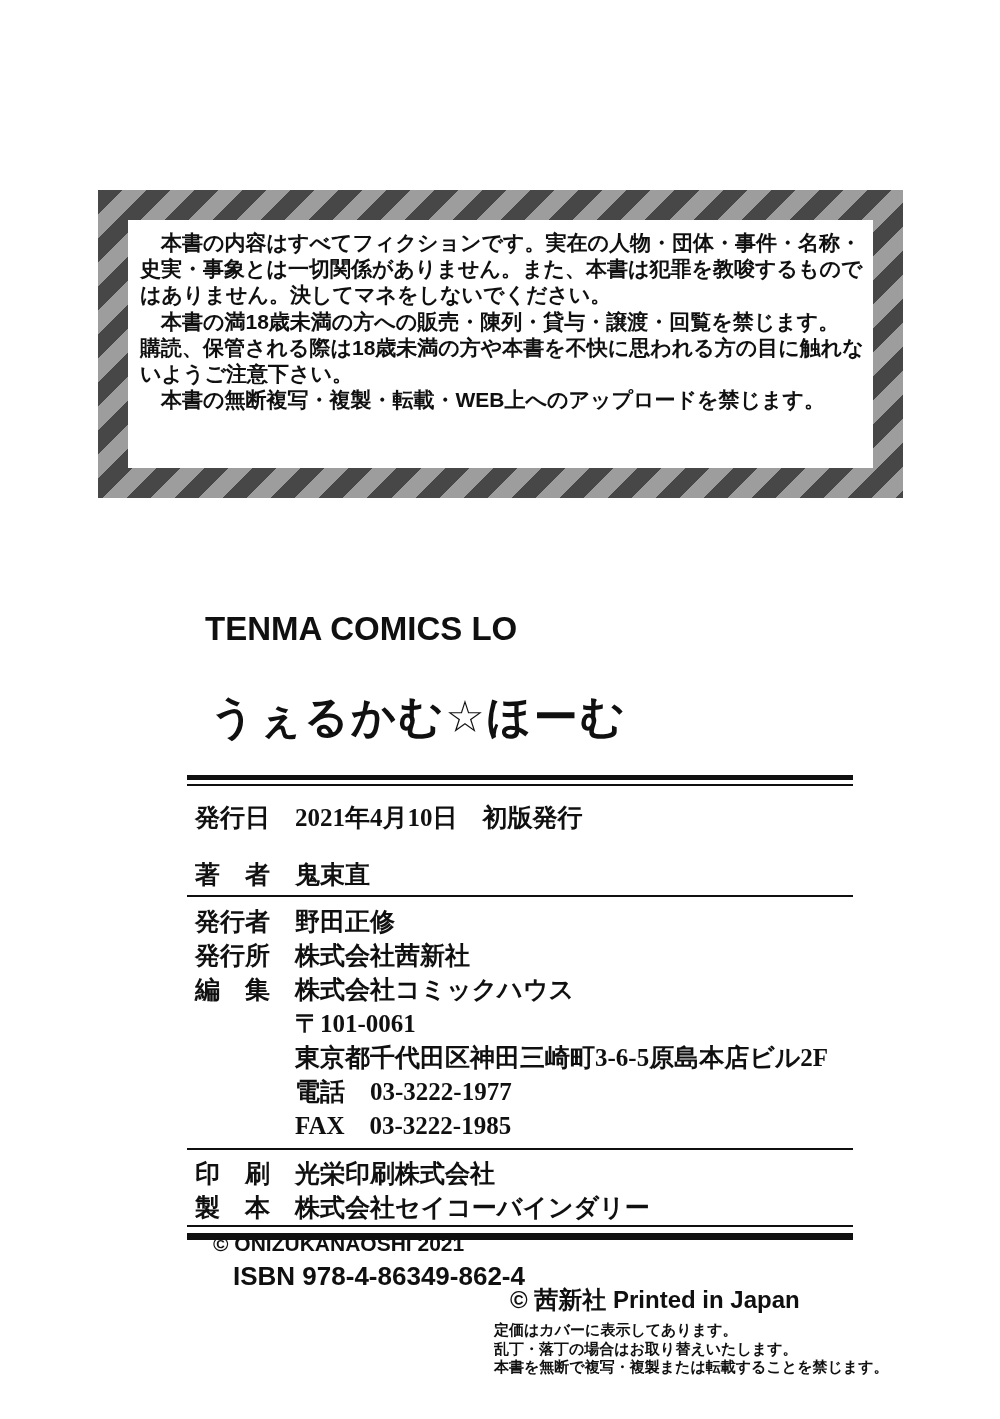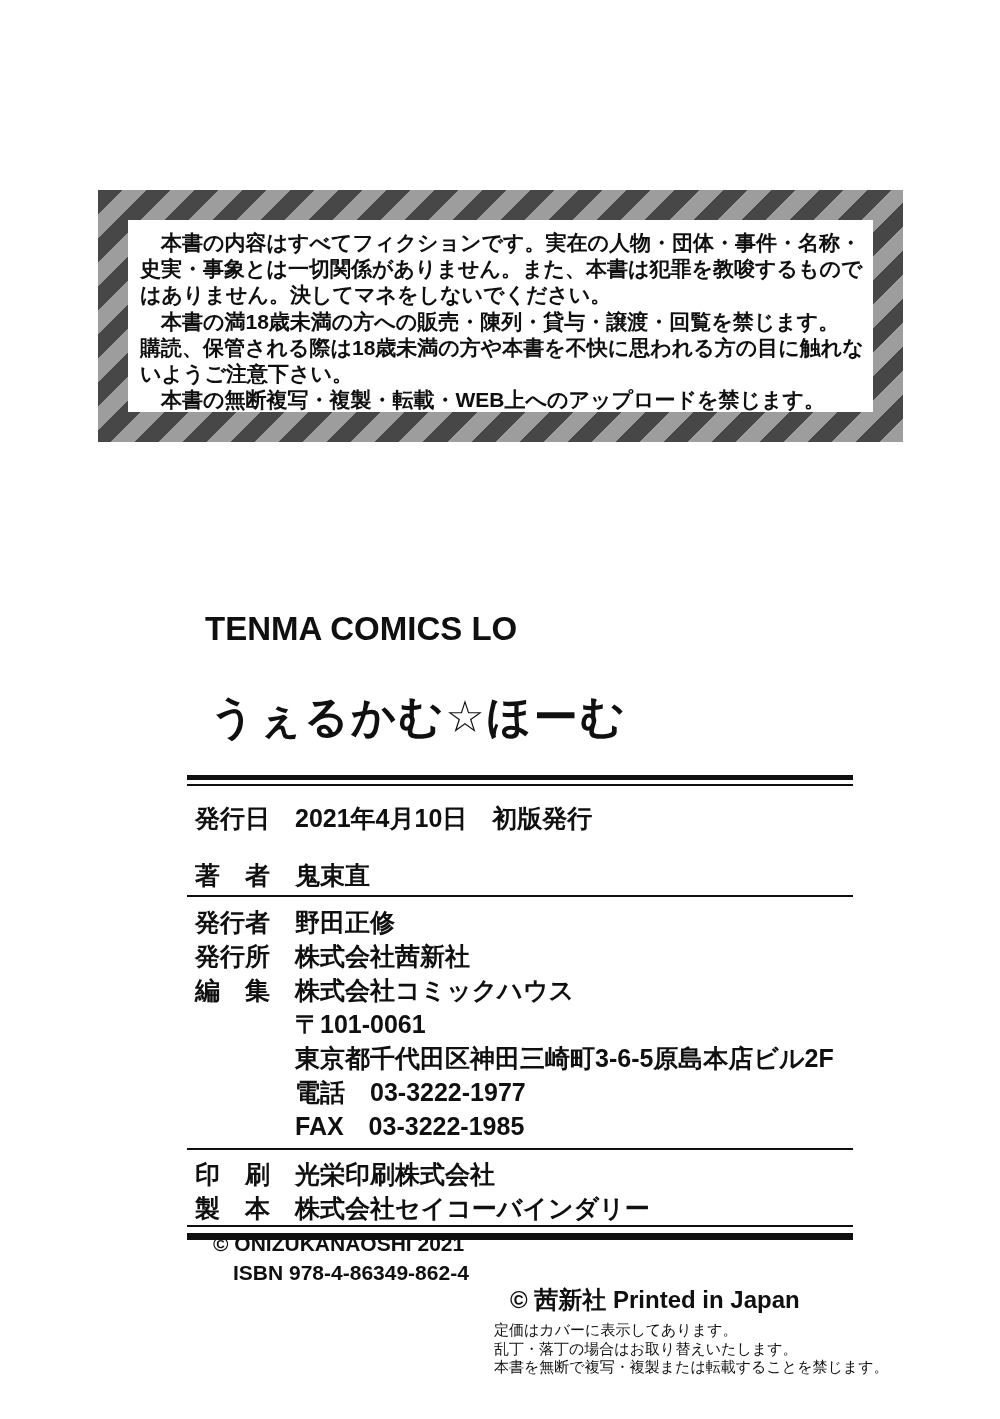--- a/index.html
+++ b/index.html
@@ -3,21 +3,21 @@
 <meta charset="utf-8">
 <style>
   html,body{margin:0;padding:0;}
   body{
     width:1000px;height:1419px;position:relative;background:#ffffff;
     font-family:"Liberation Sans","DejaVu Sans",sans-serif;color:#101010;
     overflow:hidden;
   }
   
   .warning-box{
-    position:absolute;left:98px;top:190px;width:805px;height:252px;
+    position:absolute;left:98px;top:190px;width:805px;height:308px;
     box-sizing:border-box;padding:30px;
     background:repeating-linear-gradient(135deg,#474747 0 17px,#9d9d9d 17px 34px);
   }
   .warning-inner{
     background:#ffffff;width:100%;height:100%;box-sizing:border-box;
     padding:10px 12px 0 12px;
   }
   .warning-line{
     font-size:21px;font-weight:700;line-height:26.2px;white-space:pre;
   }
@@ -25,32 +25,32 @@
   .brand{position:absolute;left:205px;top:610px;font-size:33px;font-weight:800;white-space:nowrap;}
   .book-title{position:absolute;left:210px;top:688px;font-size:44px;font-weight:700;letter-spacing:2px;white-space:nowrap;}
   .rule-title{position:absolute;left:187px;top:775px;width:666px;}
   .rule-thick5{height:5px;background:#101010;}
   .rule-gap4{height:4px;}
   .rule-gap6{height:6px;}
   .rule-thin2{height:2px;background:#101010;}
   .rule-thick7{height:7px;background:#101010;}
   
   .colophon{position:absolute;left:187px;top:801px;width:666px;font-size:25px;font-weight:700;}
-  .crow{height:34px;line-height:34px;white-space:nowrap;padding-left:8px;}
+  .crow{height:34px;line-height:34px;white-space:nowrap;padding-left:8px;font-family:Liberation Serif, serif;}
   .crow .label{display:inline-block;width:100px;}
   .spacer23{height:23px;}
   .sep1{height:2px;background:#101010;margin:3px 0 8px 0;}
   .sep2{height:2px;background:#101010;margin:5px 0 7px 0;}
   
   .footer-left{position:absolute;left:213px;top:1232px;font-weight:800;white-space:nowrap;}
   .fl1{font-size:21px;}
-  .fl2{font-size:21px;margin-left:20px;margin-top:5px;}
+  .fl2{font-size:26px;margin-left:20px;margin-top:5px;}
   .footer-right{position:absolute;left:494px;top:1284px;white-space:nowrap;}
   .fr1{font-size:24px;font-weight:700;margin-left:16px;margin-bottom:5px;}
-  .fr-note{font-size:15px;font-weight:400;line-height:18.5px;}
+  .fr-note{font-size:15px;font-weight:700;line-height:18.5px;}
 </style>
 </head>
 <body>
 
 <div class="warning-box">
   <div class="warning-inner">
     <div class="warning-line">　本書の内容はすべてフィクションです。実在の人物・団体・事件・名称・</div>
     <div class="warning-line">史実・事象とは一切関係がありません。また、本書は犯罪を教唆するもので</div>
     <div class="warning-line">はありません。決してマネをしないでください。</div>
     <div class="warning-line">　本書の満18歳未満の方への販売・陳列・貸与・譲渡・回覧を禁じます。</div>

